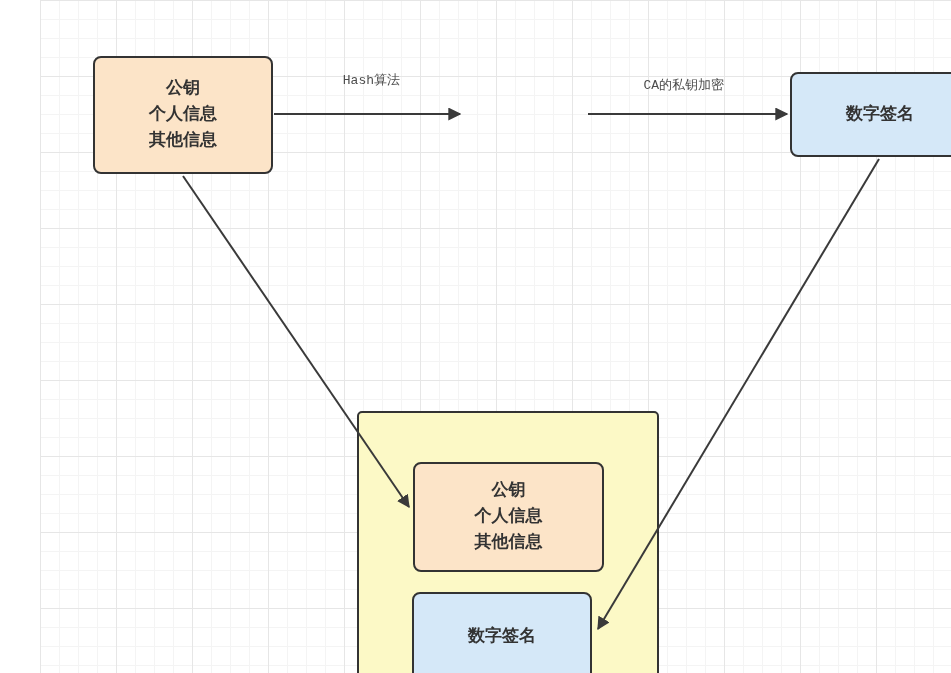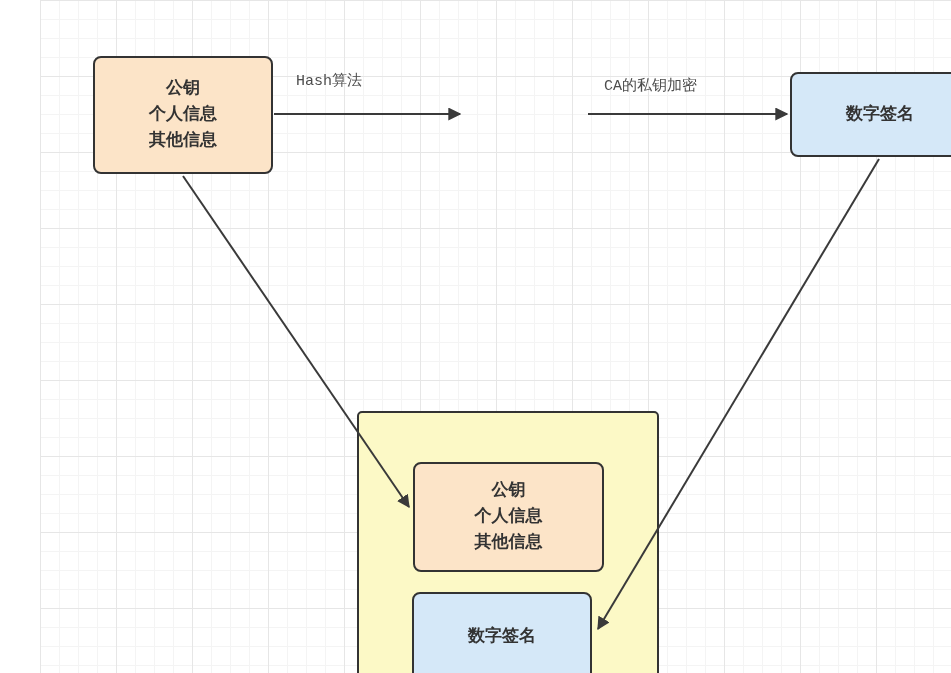--- a/index.html
+++ b/index.html
@@ -44,24 +44,24 @@
     border-radius: 5px;
   }
   #node-cert-top        { left: 53px;  top: 56px;  width: 180px; height: 118px; }
   #node-digest          { left: 422px; top: 73px;  width: 125px; height: 85px;  }
   #node-signature-top   { left: 750px; top: 72px;  width: 180px; height: 85px;  }
   #certificate-container{ left: 317px; top: 411px; width: 302px; height: 300px; }
   #node-cert-inner      { left: 373px; top: 462px; width: 191px; height: 110px; }
   #node-signature-inner { left: 372px; top: 592px; width: 180px; height: 90px;  }
   .edge-label {
     position: absolute;
-    font-size: 15px;
+    font-size: 13px;
     font-weight: 400;
     color: #4d4d4d;
-    text-align: left;
+    text-align: right;
     white-space: nowrap;
   }
   #edge-label-hash { left: 256px; top: 71px; width: 104px; }
   #edge-label-ca   { left: 564px; top: 76px; width: 120px; }
   svg.edges {
     position: absolute;
     left: 0; top: 0;
     width: 951px;
     height: 673px;
     pointer-events: none;

